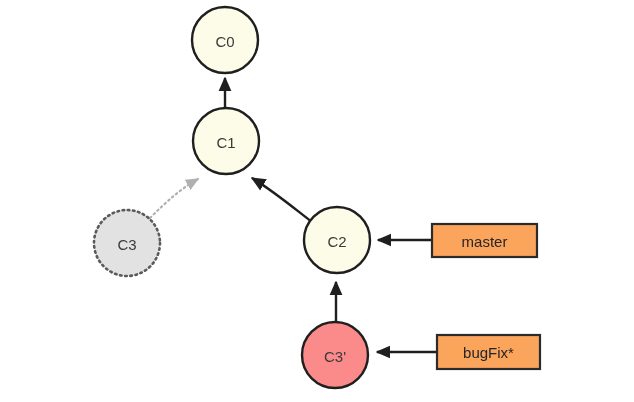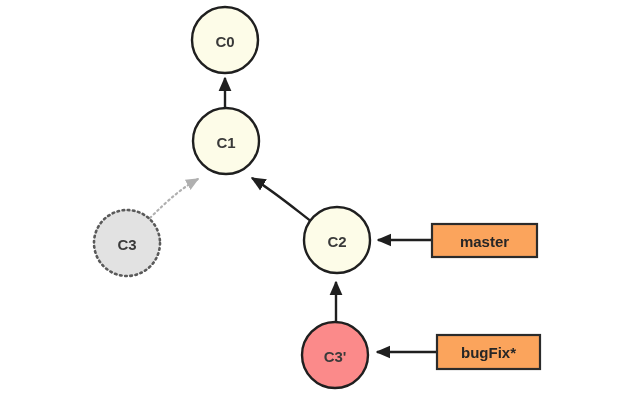--- a/index.html
+++ b/index.html
@@ -11,21 +11,20 @@
     width: 634px;
     height: 402px;
     font-family: "Liberation Sans", sans-serif;
     overflow: hidden;
   }
   #diagram-root {
     position: relative;
     width: 634px;
     height: 402px;
     background: #ffffff;
-    font-weight: bold;
   }
   svg.canvas {
     position: absolute;
     top: 0;
     left: 0;
     width: 634px;
     height: 402px;
   }
   .commit-label {
     font-family: "Liberation Sans", sans-serif;

